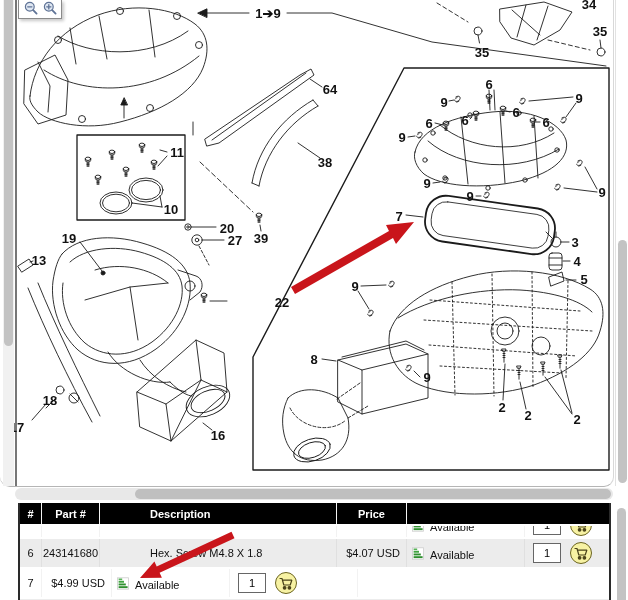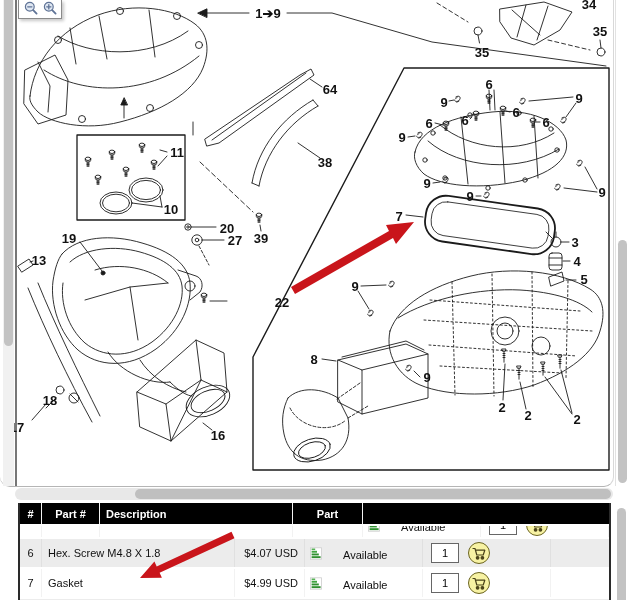--- a/index.html
+++ b/index.html
@@ -41,34 +41,34 @@
   #parts-table{
     position:absolute;left:18px;top:503px;width:593px;
     border-left:2px solid #2a2a2a;border-right:2px solid #2a2a2a;box-sizing:border-box;
     font-size:11px;color:#111;background:#fff;
   }
   .thead{display:flex;background:#000;color:#fff;font-weight:bold;height:21px;align-items:center;}
   .thead .hcell{border-right:1px solid #f2f2f2;box-sizing:border-box;height:100%;display:flex;align-items:center;}
   .hcell:last-child{border-right:none;}
   .c-num{width:22px;justify-content:center;text-align:center;}
   .c-part{width:58px;justify-content:center;text-align:right;}
-  .c-desc{width:193px;padding-left:6px;box-sizing:border-box;}
+  .c-desc{width:193px;padding-left:6px;box-sizing:border-box;margin-left:44px;}
   .c-price{width:70px;justify-content:flex-end;text-align:left;padding-right:6px;box-sizing:border-box;}
   .c-avail{width:118px;padding-left:5px;box-sizing:border-box;}
   .c-action{width:128px;padding-left:8px;box-sizing:border-box;}
   .thead .c-price{justify-content:center;text-align:center;padding-right:0;}
   .trow{display:flex;height:28px;overflow:hidden;border-top:2px solid #fff;position:relative;}
   .trow .cell{display:flex;align-items:center;height:28px;border-right:1px solid rgba(0,0,0,0.05);box-sizing:border-box;flex-shrink:0;}
   .trow.gray,.trow.partial-bottom{background:#ececec;}
   .trow.white,.trow.partial-top{background:#ffffff;}
   .trow.partial-top{height:11px;}
   .trow.partial-top .cell{position:relative;top:-15px;}
   .trow.partial-bottom{height:9px;}
   .avail-icon{display:inline-flex;margin-right:5px;}
-  .avail-text{position:relative;top:2px;margin-left:15px;}
+  .avail-text{position:relative;top:2px;}
   .qty{width:26px;height:18px;border:1px solid #666;font-size:11px;text-align:center;padding:0;margin-right:9px;font-family:"Liberation Sans",sans-serif;background:#fff;}
   .cart-btn{width:22px;height:22px;border-radius:50%;background:#f7f2a3;border:1.5px solid #6b6420;display:inline-flex;align-items:center;justify-content:center;cursor:pointer;box-sizing:border-box;}
   
   #annotation-overlay{position:absolute;left:0;top:0;width:628px;height:600px;pointer-events:none;z-index:9;}
 </style>
 </head>
 <body>
 
 <div id="diagram-area">
 
@@ -344,21 +344,21 @@
 </div>
 <div id="right-scrollbar-bottom" class="sb-track-v">
   <div class="sb-thumb"></div>
 </div>
 
 <div id="parts-table">
   <div class="thead">
     <div class="hcell c-num">#</div>
     <div class="hcell c-part">Part #</div>
     <div class="hcell c-desc">Description</div>
-    <div class="hcell c-price">Part</div>
+    <div class="hcell c-price">Price</div>
     <div class="hcell c-action"></div>
   </div>
   <div id="table-rows">
       <div class="trow partial-top">
         <div class="cell c-num"></div>
         <div class="cell c-part"></div>
         <div class="cell c-desc"></div>
         <div class="cell c-price"></div>
         <div class="cell c-avail">
           <span class="avail-icon">
@@ -378,20 +378,21 @@
             <svg width="14" height="13" viewBox="0 0 14 13" fill="none" stroke="#4a431a" stroke-width="1.2" stroke-linecap="round" stroke-linejoin="round">
               <path d="M1,1.5 h2 l1.8,6.5 h6.4 l1.6,-4.8 h-8.6"></path>
               <circle cx="5.6" cy="10.8" r="1.3" fill="#4a431a"></circle>
               <circle cx="10.4" cy="10.8" r="1.3" fill="#4a431a"></circle>
             </svg>
           </span>
         </div>
       </div>
       <div class="trow gray">
         <div class="cell c-num">6</div>
+        <div class="cell c-part">243141680</div>
         <div class="cell c-desc">Hex. Screw M4.8 X 1.8</div>
         <div class="cell c-price">$4.07 USD</div>
         <div class="cell c-avail">
           <span class="avail-icon">
             <svg width="13" height="13" viewBox="0 0 13 13">
               <rect x="0.5" y="0.8" width="11" height="11.4" fill="#ffffff" stroke="#cccccc" stroke-width="0.8"></rect>
               <rect x="1.6" y="9.2" width="9" height="1.9" fill="#2f8f2f"></rect>
               <rect x="1.6" y="6.5" width="7.2" height="1.9" fill="#2f8f2f"></rect>
               <rect x="1.6" y="3.8" width="5.4" height="1.9" fill="#3fa43f"></rect>
               <rect x="1.6" y="1.5" width="3.6" height="1.6" fill="#58b358"></rect>
@@ -405,21 +406,20 @@
             <svg width="14" height="13" viewBox="0 0 14 13" fill="none" stroke="#4a431a" stroke-width="1.2" stroke-linecap="round" stroke-linejoin="round">
               <path d="M1,1.5 h2 l1.8,6.5 h6.4 l1.6,-4.8 h-8.6"></path>
               <circle cx="5.6" cy="10.8" r="1.3" fill="#4a431a"></circle>
               <circle cx="10.4" cy="10.8" r="1.3" fill="#4a431a"></circle>
             </svg>
           </span>
         </div>
       </div>
       <div class="trow white">
         <div class="cell c-num">7</div>
-        <div class="cell c-desc">Gasket</div>
         <div class="cell c-price">$4.99 USD</div>
         <div class="cell c-avail">
           <span class="avail-icon">
             <svg width="13" height="13" viewBox="0 0 13 13">
               <rect x="0.5" y="0.8" width="11" height="11.4" fill="#ffffff" stroke="#cccccc" stroke-width="0.8"></rect>
               <rect x="1.6" y="9.2" width="9" height="1.9" fill="#2f8f2f"></rect>
               <rect x="1.6" y="6.5" width="7.2" height="1.9" fill="#2f8f2f"></rect>
               <rect x="1.6" y="3.8" width="5.4" height="1.9" fill="#3fa43f"></rect>
               <rect x="1.6" y="1.5" width="3.6" height="1.6" fill="#58b358"></rect>
             </svg>

